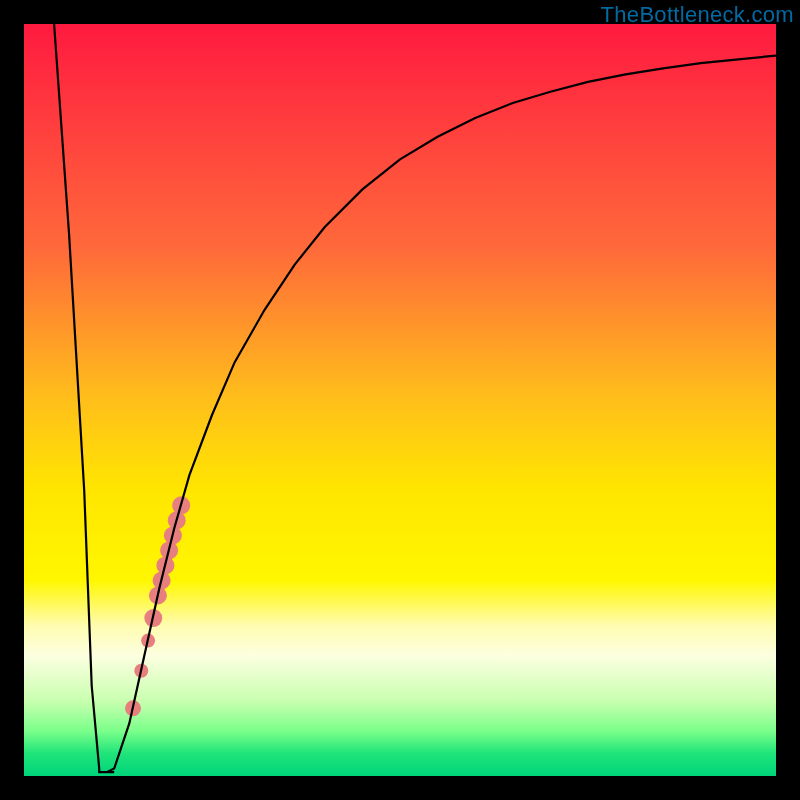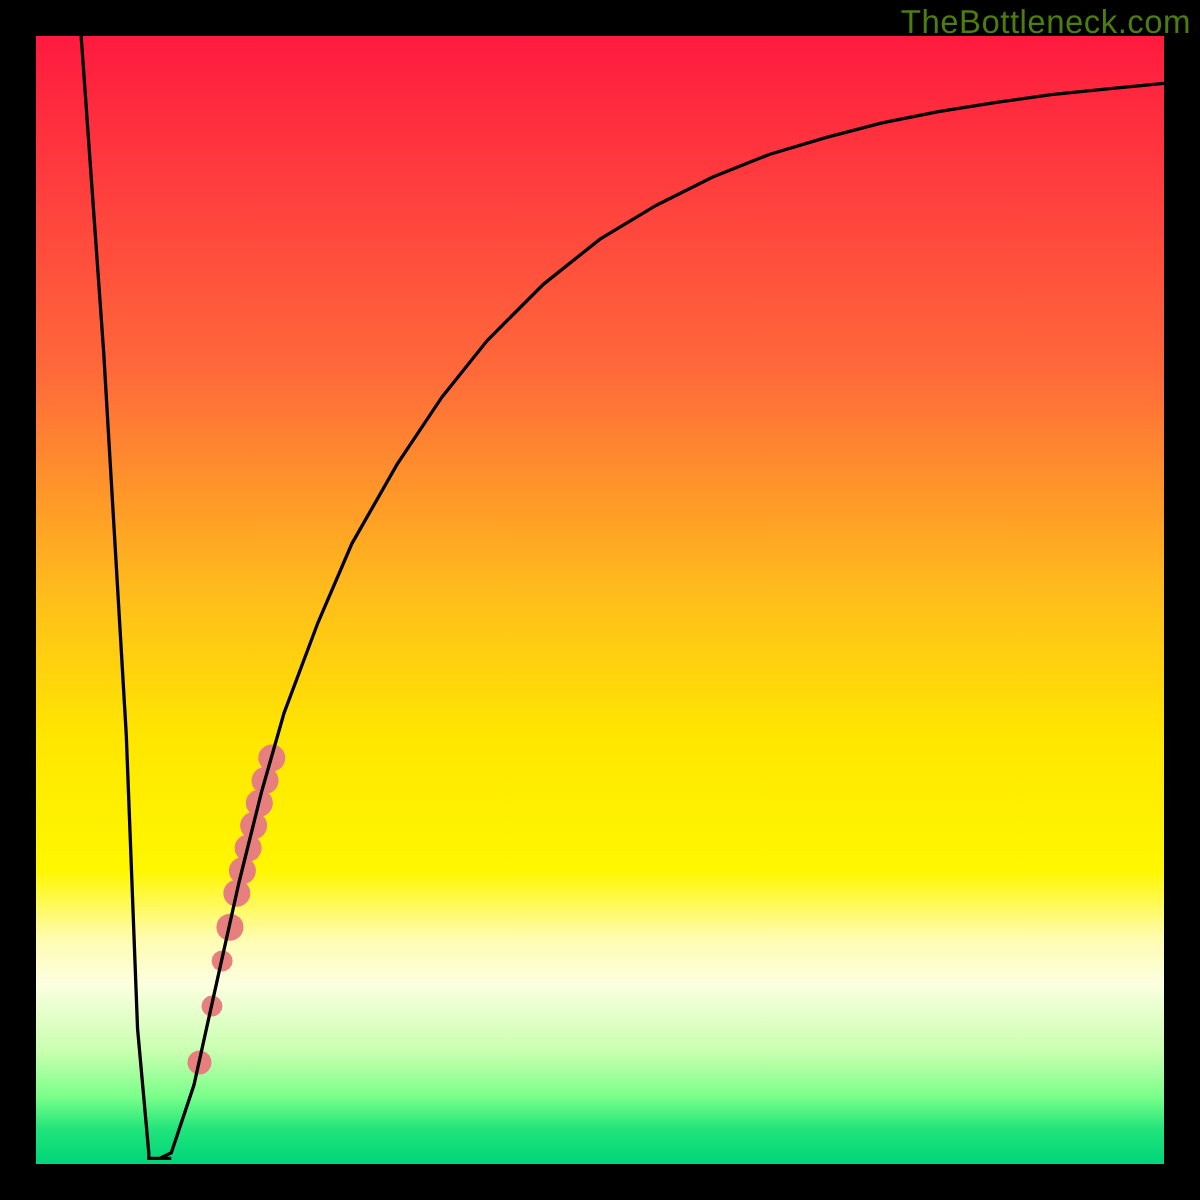--- a/index.html
+++ b/index.html
@@ -24,21 +24,21 @@
     left: 24px;
     top: 24px;
     width: 752px;
     height: 752px;
     overflow: hidden;
   }
   .watermark {
     position: absolute;
     top: 2px;
     right: 6px;
-    color: #4d7c0f;
+    color: #0369a1;
     font-size: 22px;
     font-weight: 400;
     letter-spacing: 0.3px;
     z-index: 50;
     user-select: none;
     margin-left: 35px;
   }
   svg { display: block; }
 </style>
 </head>

